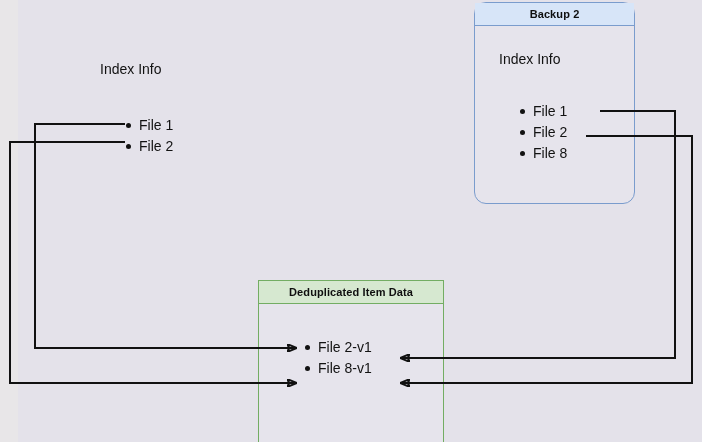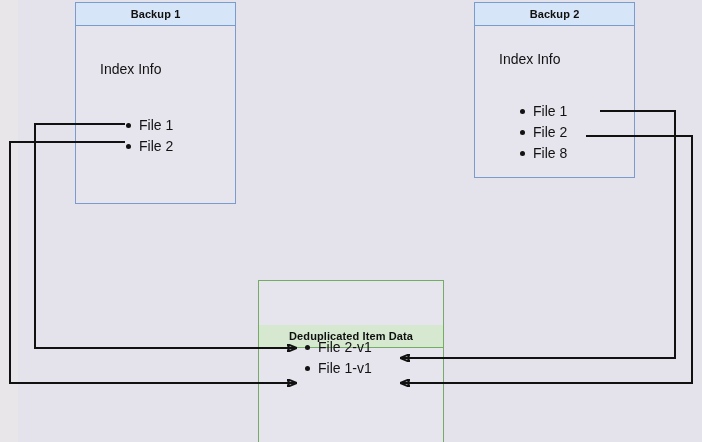--- a/index.html
+++ b/index.html
@@ -47,21 +47,20 @@
     color: #0f0f0f;
     line-height: 22px;
     letter-spacing: .1px;
   }
   .box.green {
     border-color: #73ad63;
   }
   .box.green .box-header {
     border-bottom-color: #73ad63;
     background: #d6e8d0;
-    margin-top: 44px;
   }
 
   .index-label {
     position: absolute;
     font-size: 14px;
     color: #121212;
     white-space: nowrap;
   }
 
   .filelist {
@@ -104,45 +103,42 @@
   }
 </style>
 </head>
 <body>
 
 <div id="canvas">
 
   <div class="bg-main"></div>
   <div class="bg-leftstrip"></div>
 
-  <div class="box" style="left:75px; top:2px; width:161px; height:202px;">
-    <div class="box-header">Backup 1</div>
-  </div>
   <div class="index-label" style="left:100px; top:61px;">Index Info</div>
   <ul class="filelist" style="left:124px; top:115px;">
     <li>File 1</li>
     <li>File 2</li>
   </ul>
 
-  <div class="box" style="left:474px; top:2px; width:161px; height:176px;">
+  <div class="box" style="left:474px; top:2px; width:161px; height:202px;border-radius:12px;">
     <div class="box-header">Backup 2</div>
   </div>
   <div class="index-label" style="left:499px; top:51px;">Index Info</div>
   <ul class="filelist" style="left:518px; top:101px;">
     <li>File 1</li>
     <li>File 2</li>
     <li>File 8</li>
   </ul>
 
   <div class="box green" style="left:258px; top:280px; width:186px; height:166px;">
     <div class="box-header">Deduplicated Item Data</div>
   </div>
   <ul class="filelist" style="left:303px; top:337px;">
     <li>File 2-v1</li>
-    <li>File 1-v1</li>
+    <li>File 8-v1</li>
   </ul>
 
   <svg class="wires" viewBox="0 0 702 442" xmlns="http://www.w3.org/2000/svg">
     <defs>
       <marker id="arrow-r" markerWidth="10" markerHeight="8" refX="9" refY="4" orient="auto" markerUnits="userSpaceOnUse">
         <path d="M0,0 L10,4 L0,8 L2.4,4 z" fill="#111111" stroke="none"></path>
       </marker>
       <marker id="arrow-l" markerWidth="10" markerHeight="8" refX="9" refY="4" orient="auto" markerUnits="userSpaceOnUse">
         <path d="M0,0 L10,4 L0,8 L2.4,4 z" fill="#111111" stroke="none"></path>
       </marker>

